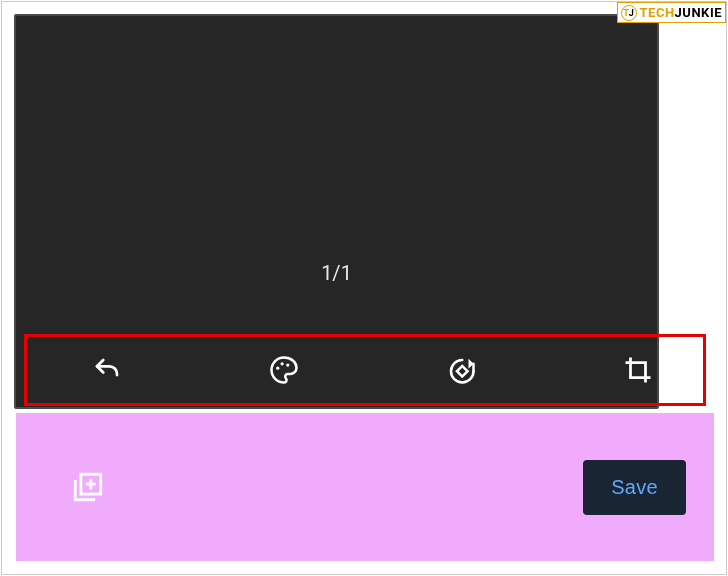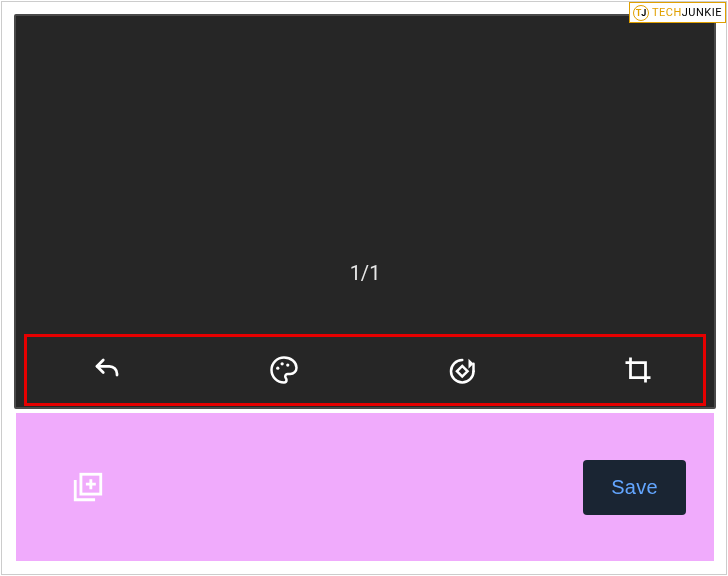--- a/index.html
+++ b/index.html
@@ -16,21 +16,21 @@
       height: 574px;
       margin: 1px;
       background: #fff;
       border: 1px solid #ccc;
       position: relative;
     }
     .main-area {
       position: absolute;
       top: 12px;
       left: 12px;
-      width: 702px;
+      width: 645px;
       height: 395px;
       background: #262626;
       border: 2px solid #4a4a4a;
       border-radius: 2px;
     }
     .page-counter {
       position: absolute;
       top: 245px;
       left: 50%;
       transform: translateX(-50%);
@@ -112,22 +112,22 @@
       display: flex;
       align-items: center;
       justify-content: center;
       font-size: 9px;
       font-weight: bold;
       margin-right: 3px;
     }
     .wm-logo span:first-child { color: #e0a000; }
     .wm-logo span:last-child { color: #000; }
     .wm-text {
-      font-size: 11px;
-      font-weight: normal;
+      font-size: 13px;
+      font-weight: bold;
       letter-spacing: 0.5px;
     }
     .wm-text span:first-child { color: #e0a000; }
     .wm-text span:last-child { color: #000; }
   </style>
 </head>
 <body>
 
 <div class="outer-frame">
 

